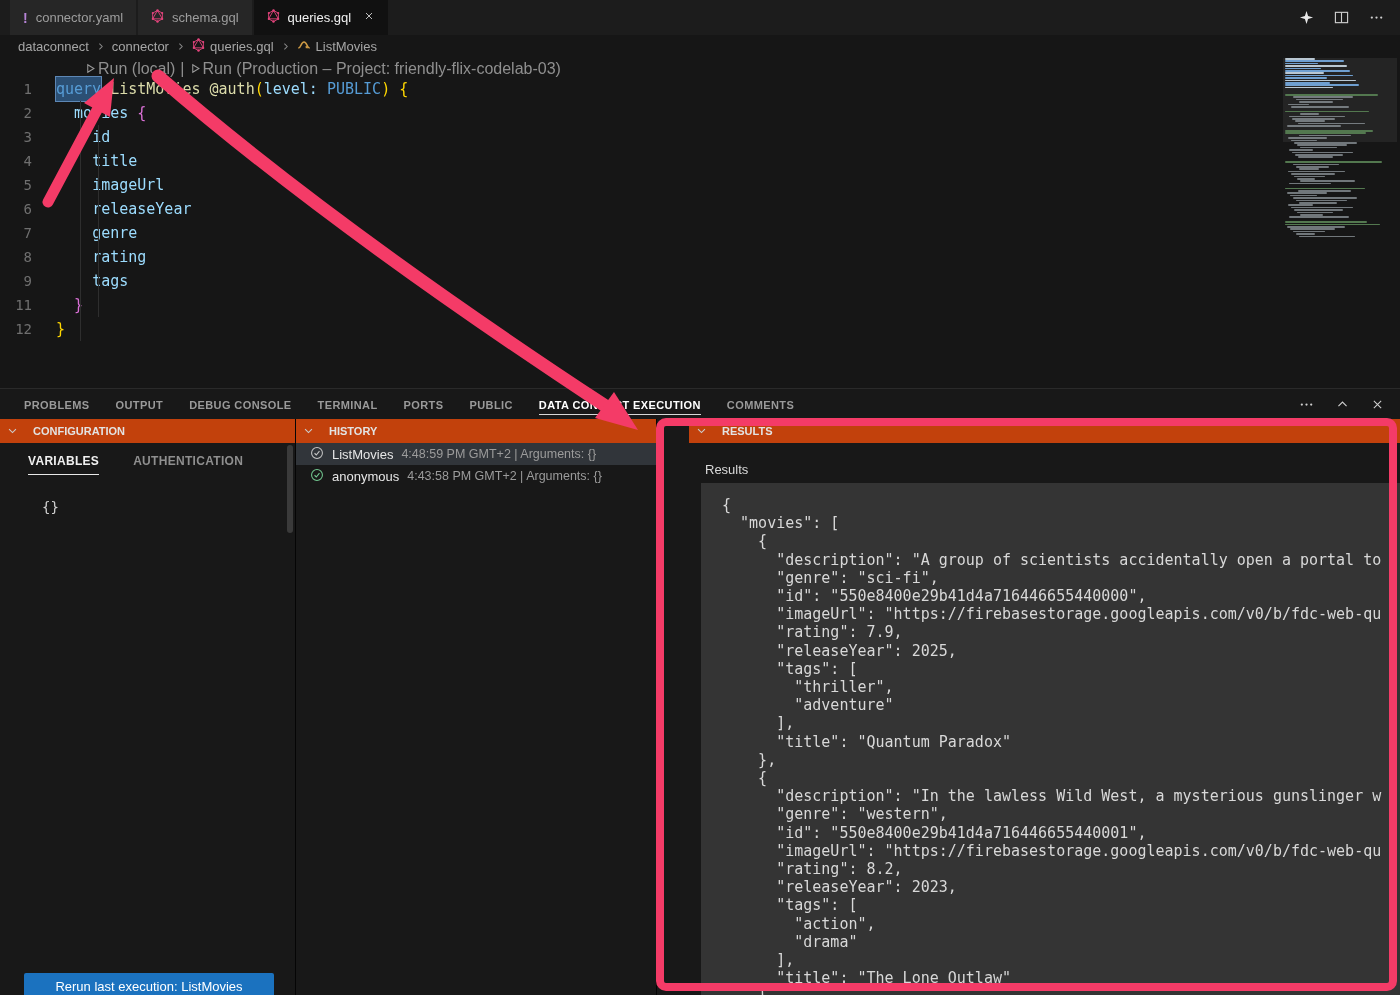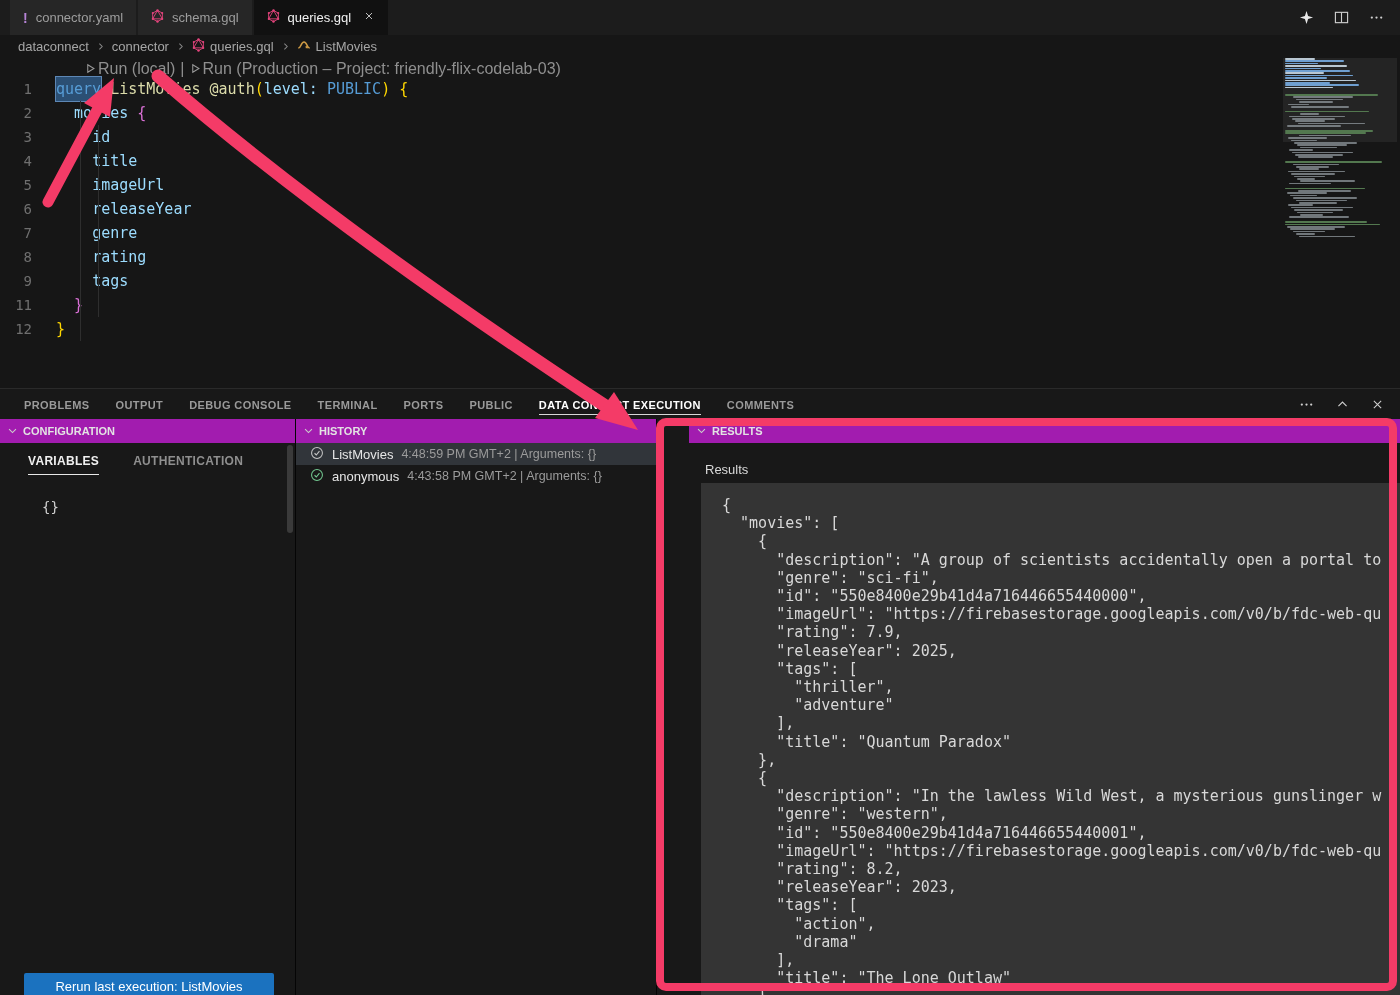--- a/index.html
+++ b/index.html
@@ -52,21 +52,21 @@
   .ptab{cursor:pointer;position:relative;padding:8px 0 7px;}
   .ptab.active{color:#fff;}
   .ptab.active::after{content:"";position:absolute;left:0;right:0;bottom:3px;height:1px;background:#d7d7d7;}
   .panel-actions{margin-left:auto;display:flex;gap:22px;padding-right:16px;align-items:center;}
   .panel-actions span{cursor:pointer;display:flex;}
   .panel-body{position:absolute;top:30px;left:0;right:0;bottom:0;display:flex;}
   .col{position:relative;height:100%;}
   .col-config{width:296px;border-right:1px solid #050505;}
   .col-history{width:361px;border-right:1px solid #050505;}
   .col-results{flex:1;margin-left:32px;}
-  .col-header{height:24px;background:#a21caf;display:flex;align-items:center;gap:5px;padding-left:7px;
+  .col-header{height:24px;background:#c2410c;display:flex;align-items:center;gap:15px;padding-left:7px;
               font-size:11px;font-weight:bold;color:#e3e3e3;cursor:pointer;}
 
   
   .cfg-tabs{display:flex;gap:34px;padding:11px 0 0 28px;font-size:12px;font-weight:bold;letter-spacing:.3px;}
   .cfg-tab{color:#8f8f8f;padding-bottom:6px;cursor:pointer;}
   .cfg-tab.active{color:#f0f0f0;border-bottom:1px solid #e8e8e8;}
   .variables-value{margin:24px 0 0 42px;font-family:"DejaVu Sans Mono",monospace;font-size:14px;color:#cfcfcf;cursor:text;}
   .cfg-scroll{position:absolute;right:2px;top:26px;width:6px;height:88px;background:#3a3a3a;border-radius:3px;cursor:pointer;}
   .rerun-btn{position:absolute;left:24px;top:973px;width:250px;height:26px;background:#1b72bf;color:#fff;
              font-size:13px;display:flex;align-items:center;justify-content:center;border-radius:2px;

